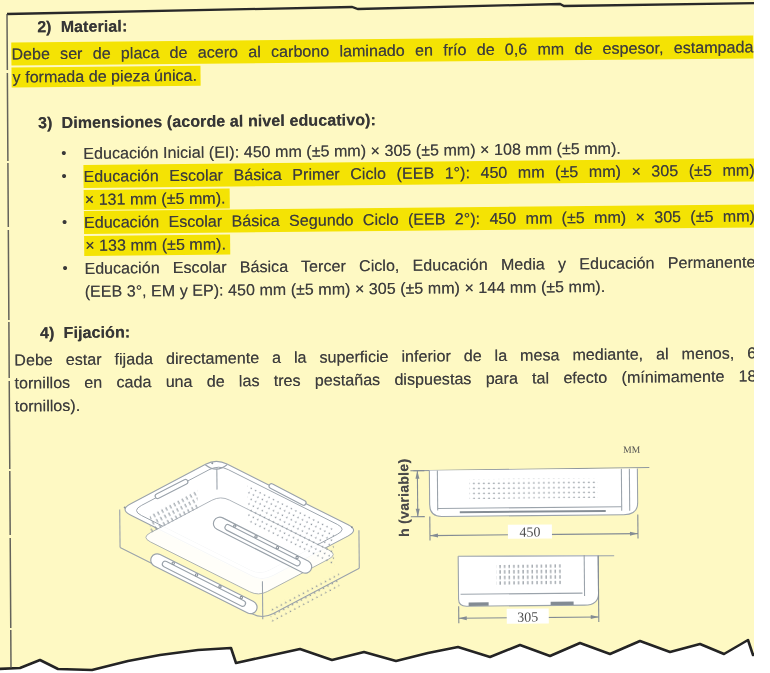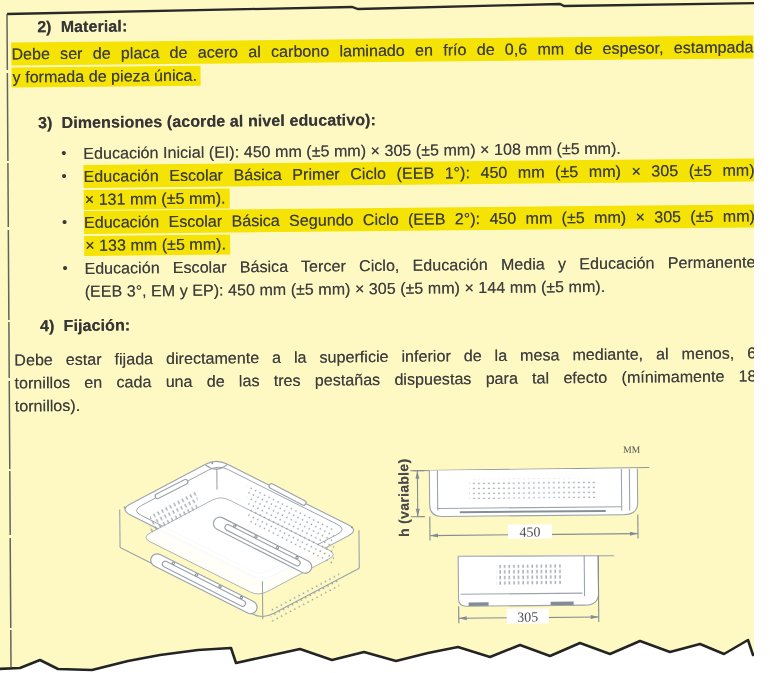--- a/index.html
+++ b/index.html
@@ -68,21 +68,21 @@
           <span class="hl">× 133 mm (±5 mm).</span>
         </div>
       </li>
       <li>
         <span class="dot">•</span>
         <div class="line just">Educación Escolar Básica Tercer Ciclo, Educación Media y Educación Permanente</div>
         <div class="line wrapline">(EEB 3°, EM y EP): 450 mm (±5 mm) × 305 (±5 mm) × 144 mm (±5 mm).</div>
       </li>
     </ul>
 
-    <div class="heading" style="top:314px;">4)  Fijación:</div>
+    <div class="heading" style="top:321px;">4)  Fijación:</div>
     <div class="block" style="top:345px;">
       <div class="line just">Debe estar fijada directamente a la superficie inferior de la mesa mediante, al menos, 6</div>
       <div class="line just">tornillos en cada una de las tres pestañas dispuestas para tal efecto (mínimamente 18</div>
       <div class="line wrapline">tornillos).</div>
     </div>
 
     <svg class="fig" style="left:100px;top:436px;" width="305" height="212" viewBox="0 0 305 212">
       <defs>
         <pattern id="pat-dots-r" width="5" height="5" patternUnits="userSpaceOnUse" patternTransform="rotate(27.4)">
           <circle cx="1.4" cy="1.4" r="0.8" fill="#8b939b"></circle>

